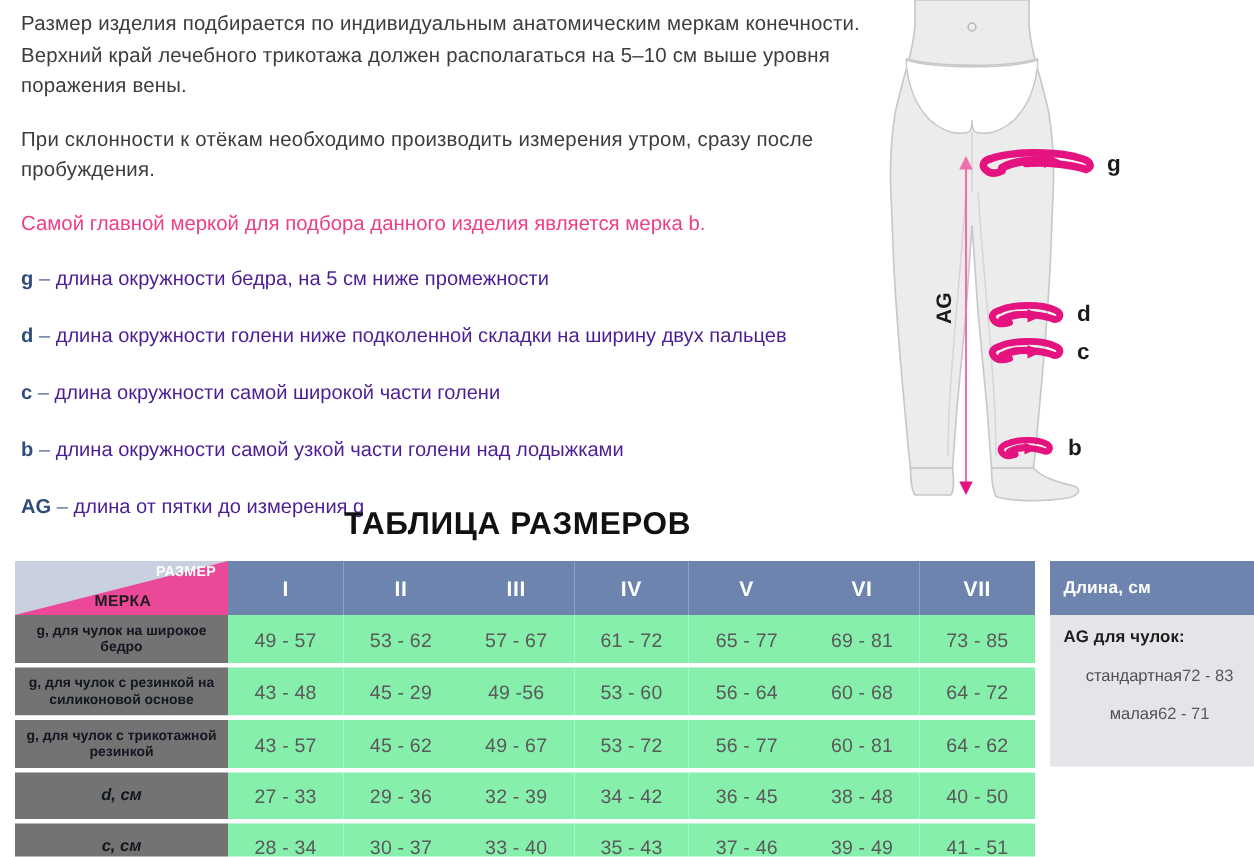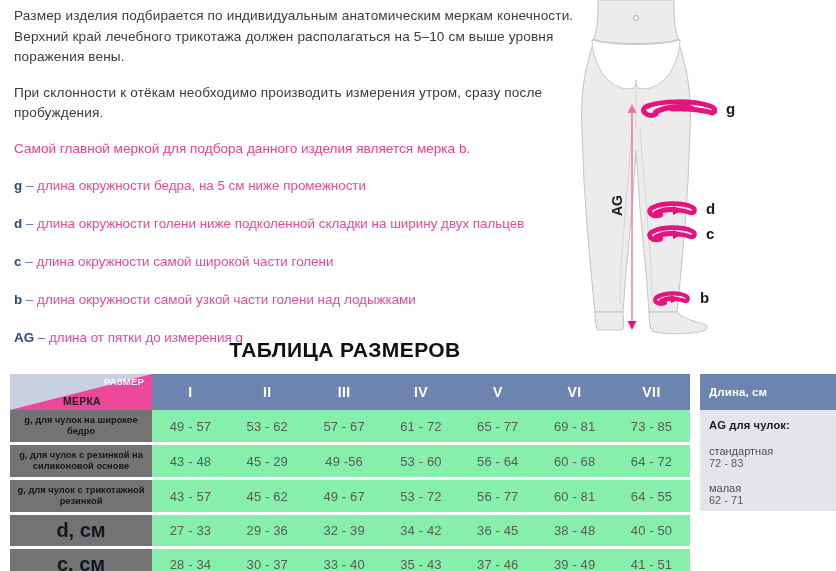--- a/index.html
+++ b/index.html
@@ -15,20 +15,21 @@
     font-family: "Liberation Sans", "DejaVu Sans", sans-serif;
     color: #3a3a3a;
   }
 
   
   #top-section {
     position: absolute;
     left: 0; top: 0;
     width: 816px;
     height: 336px;
+    padding-left: 12px;
   }
 
   #text-column {
     position: absolute;
     left: 14px;
     top: 6px;
     width: 600px;
   }
 
   .intro-para {
@@ -54,21 +55,21 @@
     white-space: nowrap;
   }
   .def-line .def-key {
     font-weight: bold;
     color: #2f4b7d;
   }
   .def-line .def-dash {
     color: #5b7198;
   }
   .def-line .def-text {
-    color: #ec4899;
+    color: #4c1d95;
   }
 
   
   #figure-wrap {
     position: absolute;
     right: 0;
     top: 0;
     width: 240px;
     height: 340px;
   }
@@ -160,23 +161,24 @@
     background: #737373;
     color: #11161f;
     font-size: 9.3px;
     font-weight: bold;
     text-align: center;
     line-height: 11.5px;
     padding: 3px 6px;
     vertical-align: middle;
   }
   .rowlabel.big {
-    font-size: 20px;
+    font-size: 11px;
     line-height: 17px;
     font-weight: bold;
+    font-style: italic;
   }
   .datacell {
     background: #86efac;
     color: #5a5a5a;
     font-size: 13px;
     text-align: center;
     vertical-align: middle;
     letter-spacing: 0.01em;
   }
   tr.r-small td { height: 32px; }
@@ -213,21 +215,20 @@
     color: #1c1c1c;
     margin-bottom: 14px;
     letter-spacing: 0.01em;
   }
   .side-row {
     display: flex;
     justify-content: center;
     font-size: 11px;
     color: #4f4f4f;
     margin-bottom: 13px;
-    flex-direction: column;
   }
   .side-row .sv { color: #5a5a5a; }
 </style>
 </head>
 <body>
 
 <div id="top-section">
 
   <div id="text-column">
     <p class="intro-para">Размер изделия подбирается по индивидуальным анатомическим меркам конечности. Верхний край лечебного трикотажа должен располагаться на 5–10 см выше уровня поражения вены.</p>
@@ -395,21 +396,21 @@
           <td colspan="8"></td>
         </tr>
       <tr class="r-small">
         <td class="rowlabel">g, для чулок с трикотажной резинкой</td>
         <td class="datacell">43 - 57</td>
         <td class="datacell">45 - 62</td>
         <td class="datacell">49 - 67</td>
         <td class="datacell">53 - 72</td>
         <td class="datacell">56 - 77</td>
         <td class="datacell">60 - 81</td>
-        <td class="datacell">64 - 55</td>
+        <td class="datacell">64 - 62</td>
       </tr>
       <tr class="spacer">
           <td colspan="8"></td>
         </tr>
       <tr class="r-big">
         <td class="rowlabel big">d, см</td>
         <td class="datacell">27 - 33</td>
         <td class="datacell">29 - 36</td>
         <td class="datacell">32 - 39</td>
         <td class="datacell">34 - 42</td>

